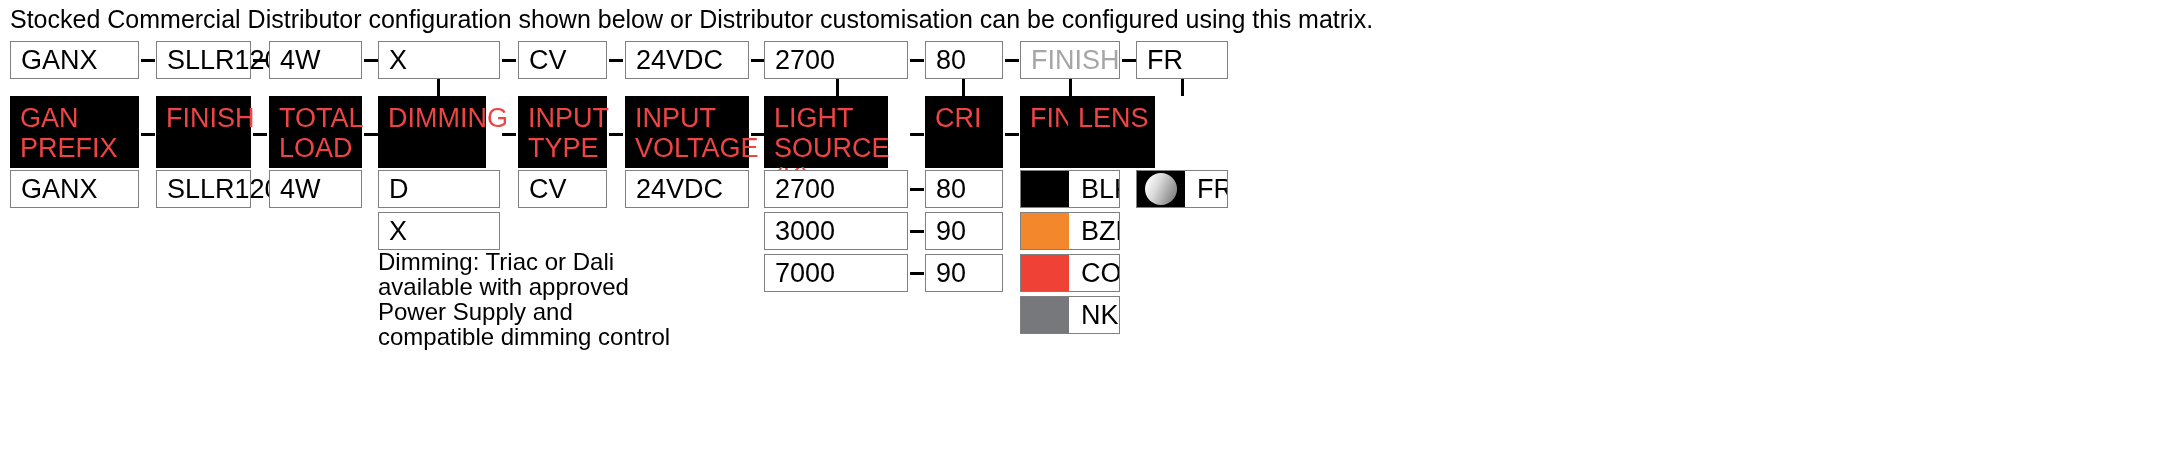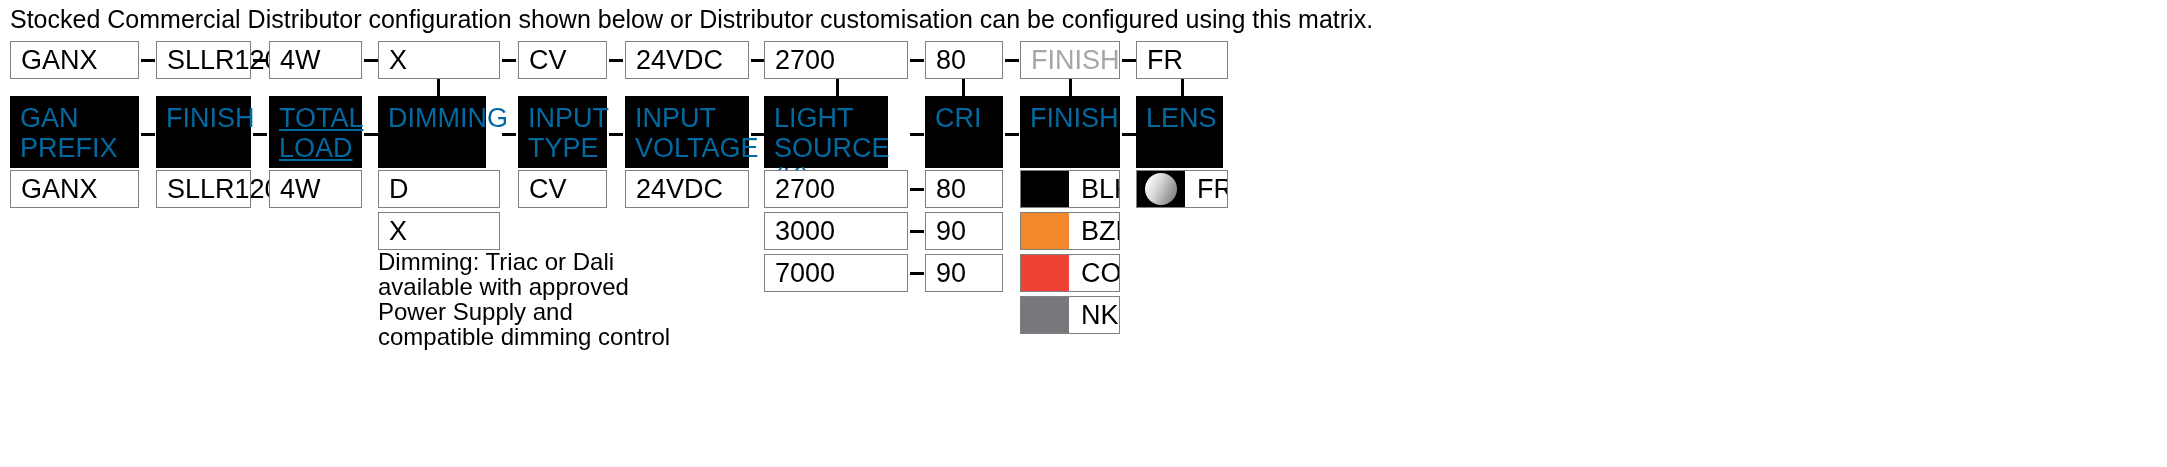--- a/index.html
+++ b/index.html
@@ -34,21 +34,21 @@
     padding-left:10px;
     white-space:nowrap;
     height:38px;
   }
   .box.ghost{color:#a6a6a6;}
 
   .hdr{
     position:absolute;
     box-sizing:border-box;
     background:#000;
-    color:#0369a1;
+    color:#ef4444;
     font-size:27px;
     line-height:30px;
     padding:7px 12px 0 10px;
     white-space:pre-line;
     height:72px;
   }
 
   
   .dash{
     position:absolute;
@@ -136,39 +136,39 @@
   <div class="vline" style="left:836px;top:79px;height:17px;"></div>
   <div class="vline" style="left:962px;top:79px;height:17px;"></div>
   <div class="vline" style="left:1069px;top:79px;height:17px;"></div>
   <div class="vline" style="left:1181px;top:79px;height:17px;"></div>
 
   <div class="hdr" style="left:10px;top:96px;width:129px;">GAN
 PREFIX</div>
   <div class="dash" style="left:141px;top:133px;"></div>
   <div class="hdr" style="left:156px;top:96px;width:95px;">FINISH</div>
   <div class="dash" style="left:253px;top:133px;"></div>
-  <div class="hdr" style="left:269px;top:96px;width:93px;text-decoration:underline;">TOTAL
+  <div class="hdr" style="left:269px;top:96px;width:93px;">TOTAL
 LOAD</div>
   <div class="dash" style="left:364px;top:133px;"></div>
   <div class="hdr" style="left:378px;top:96px;width:108px;">DIMMING</div>
   <div class="dash" style="left:502px;top:133px;"></div>
   <div class="hdr" style="left:518px;top:96px;width:89px;">INPUT
 TYPE</div>
   <div class="dash" style="left:609px;top:133px;"></div>
   <div class="hdr" style="left:625px;top:96px;width:124px;">INPUT
 VOLTAGE</div>
   <div class="dash" style="left:751px;top:133px;"></div>
   <div class="hdr" style="left:764px;top:96px;width:124px;">LIGHT
 SOURCE (K)</div>
   <div class="dash" style="left:910px;top:133px;"></div>
   <div class="hdr" style="left:925px;top:96px;width:78px;">CRI</div>
   <div class="dash" style="left:1005px;top:133px;"></div>
   <div class="hdr" style="left:1020px;top:96px;width:100px;">FINISH</div>
   <div class="dash" style="left:1122px;top:133px;"></div>
-  <div class="hdr" style="left:1136px;top:96px;width:87px;">LENS</div>
+  <div class="hdr" style="left:1068px;top:96px;width:87px;">LENS</div>
 
   <div class="box" style="left:10px;top:170px;width:129px;">GANX</div>
   <div class="box" style="left:156px;top:170px;width:95px;">SLLR120</div>
   <div class="box" style="left:269px;top:170px;width:93px;">4W</div>
   <div class="box" style="left:378px;top:170px;width:122px;">D</div>
   <div class="box" style="left:518px;top:170px;width:89px;">CV</div>
   <div class="box" style="left:625px;top:170px;width:124px;">24VDC</div>
   <div class="box" style="left:764px;top:170px;width:144px;">2700</div>
   <div class="dash" style="left:910px;top:188px;"></div>
   <div class="box" style="left:925px;top:170px;width:78px;">80</div>

